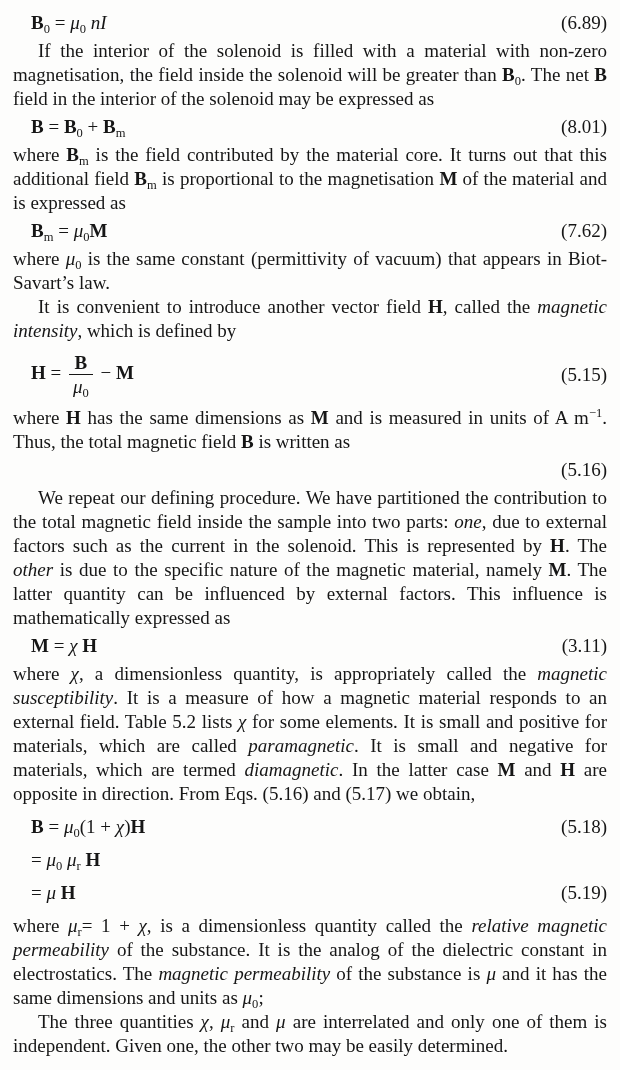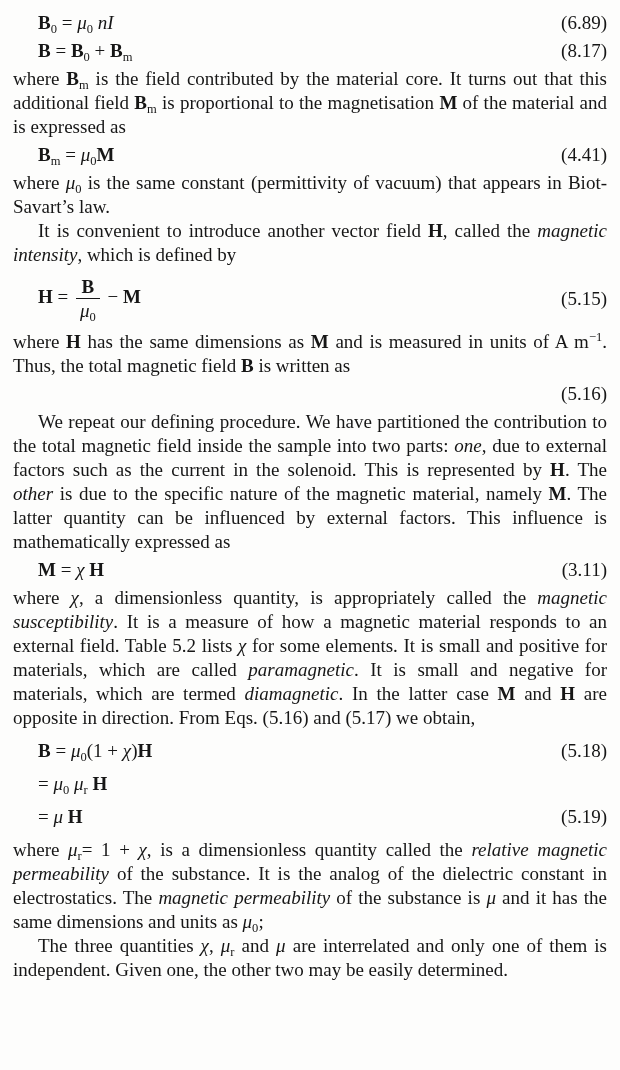--- a/index.html
+++ b/index.html
@@ -23,21 +23,21 @@
     margin: 0;
     text-align: justify;
   }
   p.para.indent { text-indent: 25px; }
 
   .eq {
     display: flex;
     align-items: center;
     margin: 4px 0;
   }
-  .eq .math { margin-left: 25px; white-space: nowrap; }
+  .eq .math { margin-left: 18px; white-space: nowrap; }
   .eq .num  { margin-left: auto; }
   .eq-lg   { margin: 9px 0; align-items: center; }
   .eq-frac { margin: 8px 0; }
 
   sub, sup { font-size: 66%; line-height: 0; }
   sub { vertical-align: -0.28em; }
   sup { vertical-align: 0.55em; }
   b { font-weight: bold; }
   i { font-style: italic; }
 
@@ -53,28 +53,29 @@
 </style>
 </head>
 <body>
 
 <div class="page">
   <main>
       <div class="eq">
         <span class="math"><b>B</b><sub>0</sub> = <i>μ</i><sub>0</sub> <i>nI</i></span>
         <span class="num">(6.89)</span>
       </div>
+      <p class="para indent">If the interior of the solenoid is filled with a material with non-zero magnetisation, the field inside the solenoid will be greater than <b>B</b><sub>0</sub>. The net <b>B</b> field in the interior of the solenoid may be expressed as</p>
       <div class="eq">
         <span class="math"><b>B</b> = <b>B</b><sub>0</sub> + <b>B</b><sub>m</sub></span>
-        <span class="num">(8.17)</span>
+        <span class="num">(8.01)</span>
       </div>
       <p class="para">where <b>B</b><sub>m</sub> is the field contributed by the material core. It turns out that this additional field <b>B</b><sub>m</sub> is proportional to the magnetisation <b>M</b> of the material and is expressed as</p>
       <div class="eq">
         <span class="math"><b>B</b><sub>m</sub> = <i>μ</i><sub>0</sub><b>M</b></span>
-        <span class="num">(4.41)</span>
+        <span class="num">(7.62)</span>
       </div>
       <p class="para">where <i>μ</i><sub>0</sub> is the same constant (permittivity of vacuum) that appears in Biot-Savart’s law.</p>
       <p class="para indent">It is convenient to introduce another vector field <b>H</b>, called the <i>magnetic intensity</i>, which is defined by</p>
       <div class="eq eq-frac">
         <span class="math"><b>H</b> = <span class="frac">
             <span class="fn"><b>B</b></span>
             <span class="fd"><i>μ</i><sub>0</sub></span>
           </span> − <b>M</b></span>
         <span class="num">(5.15)</span>
       </div>

